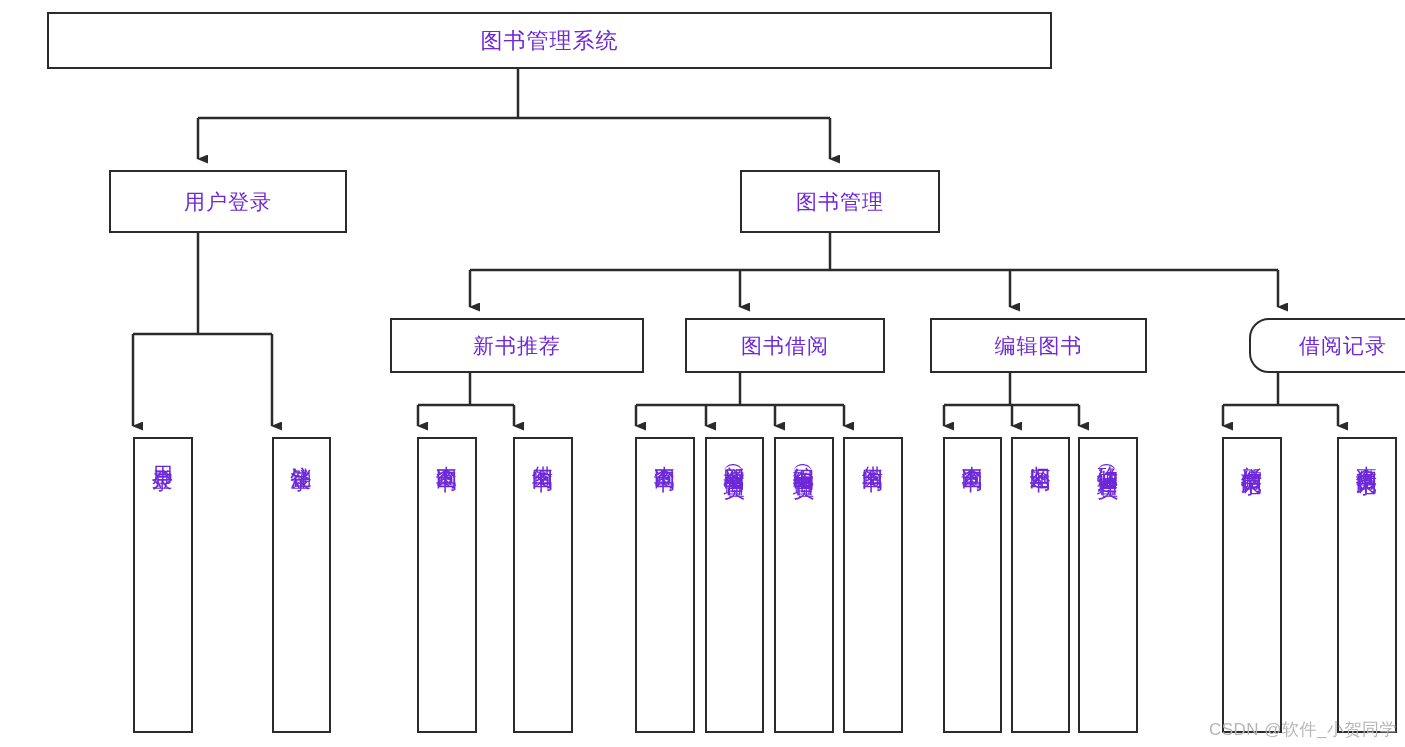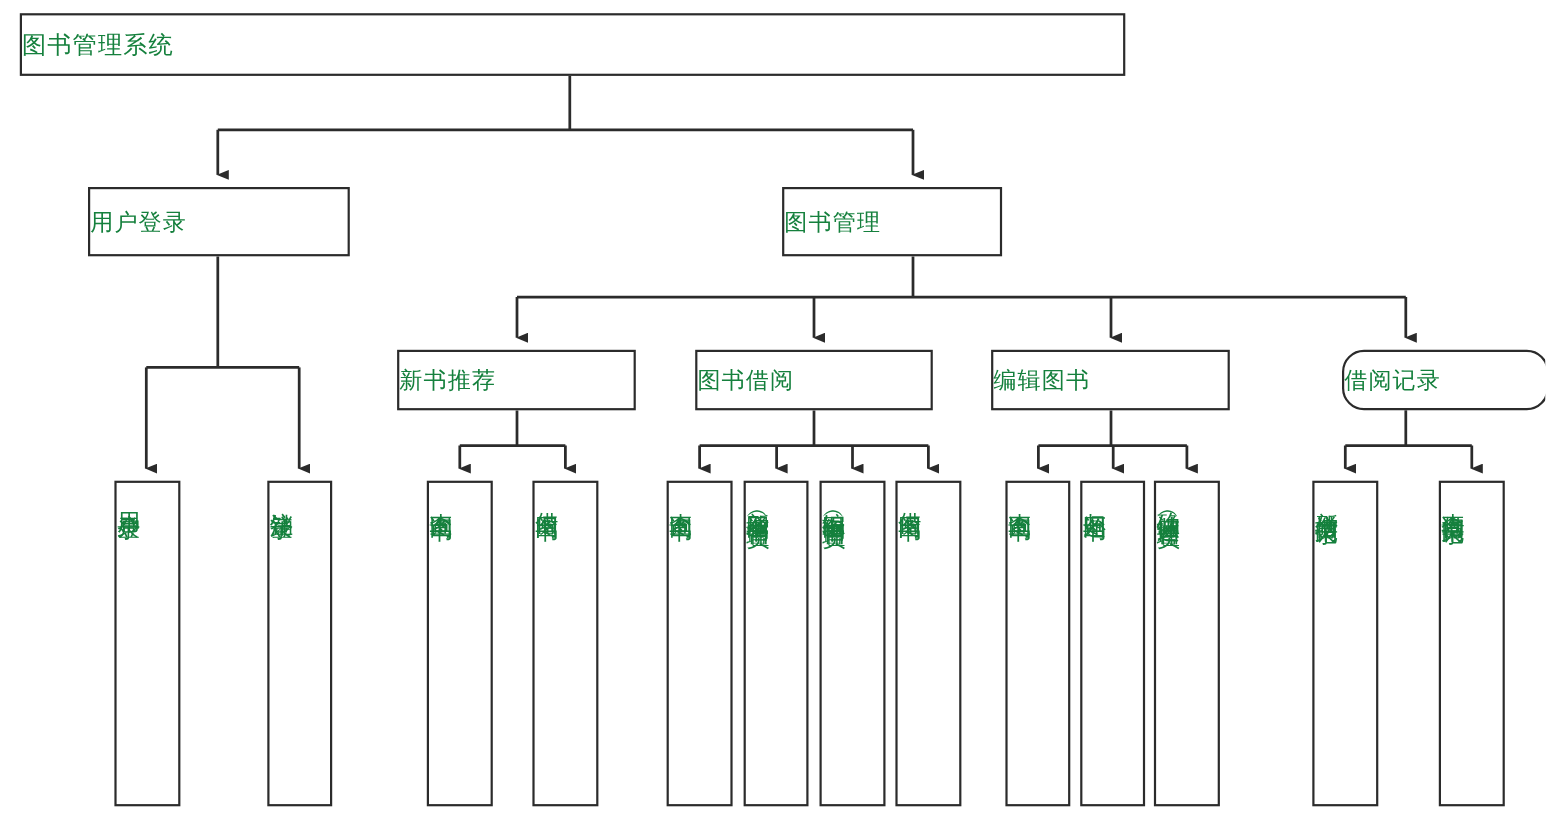--- a/index.html
+++ b/index.html
@@ -24,21 +24,23 @@
     width: 1405px;
     height: 747px;
   }
   .node {
     position: absolute;
     box-sizing: border-box;
     background: #ffffff;
     border: 2.5px solid #2b2b2b;
     display: flex;
     align-items: center;
-    color: #15803d;
+    justify-content: center;
+    color: #6d28d9;
+    margin-left: 29px;
   }
   .node.horiz {
     font-size: 21px;
     letter-spacing: 1px;
   }
   .node.vert {
     font-size: 21px;
     letter-spacing: 1px;
     padding-top: 10px;
     padding-bottom: 10px;
@@ -116,24 +118,24 @@
   <div id="nodes-layer">
       <div class="node horiz root" style="left: 18px; top: 12px; width: 1005px; height: 57px;">
         <span class="htext">图书管理系统</span>
       </div>
       <div class="node horiz" style="left: 80px; top: 170px; width: 238px; height: 63px;">
         <span class="htext">用户登录</span>
       </div>
       <div class="node horiz" style="left: 711px; top: 170px; width: 200px; height: 63px;">
         <span class="htext">图书管理</span>
       </div>
-      <div class="node horiz" style="left: 361px; top: 318px; width: 217px; height: 55px;">
+      <div class="node horiz" style="left: 361px; top: 318px; width: 254px; height: 55px;">
         <span class="htext">新书推荐</span>
       </div>
-      <div class="node horiz" style="left: 632px; top: 318px; width: 216px; height: 55px;">
+      <div class="node horiz" style="left: 656px; top: 318px; width: 200px; height: 55px;">
         <span class="htext">图书借阅</span>
       </div>
       <div class="node horiz" style="left: 901px; top: 318px; width: 217px; height: 55px;">
         <span class="htext">编辑图书</span>
       </div>
       <div class="node horiz" style="left: 1220px; top: 318px; width: 188px; height: 55px; border-radius: 20px;">
         <span class="htext">借阅记录</span>
       </div>
       <div class="node vert" style="left: 104px; top: 437px; width: 60px; height: 296px;">
         <span class="vtext">用户登录</span>
@@ -169,14 +171,15 @@
         <span class="vtext">确认归还（管理员）</span>
       </div>
       <div class="node vert" style="left: 1193px; top: 437px; width: 60px; height: 296px;">
         <span class="vtext">新增借阅记录</span>
       </div>
       <div class="node vert" style="left: 1308px; top: 437px; width: 60px; height: 296px;">
         <span class="vtext">查询借阅记录</span>
       </div>
     </div>
 
+  <div class="watermark">CSDN @软件_小贺同学</div>
 
 </div>
 
 </body></html>

